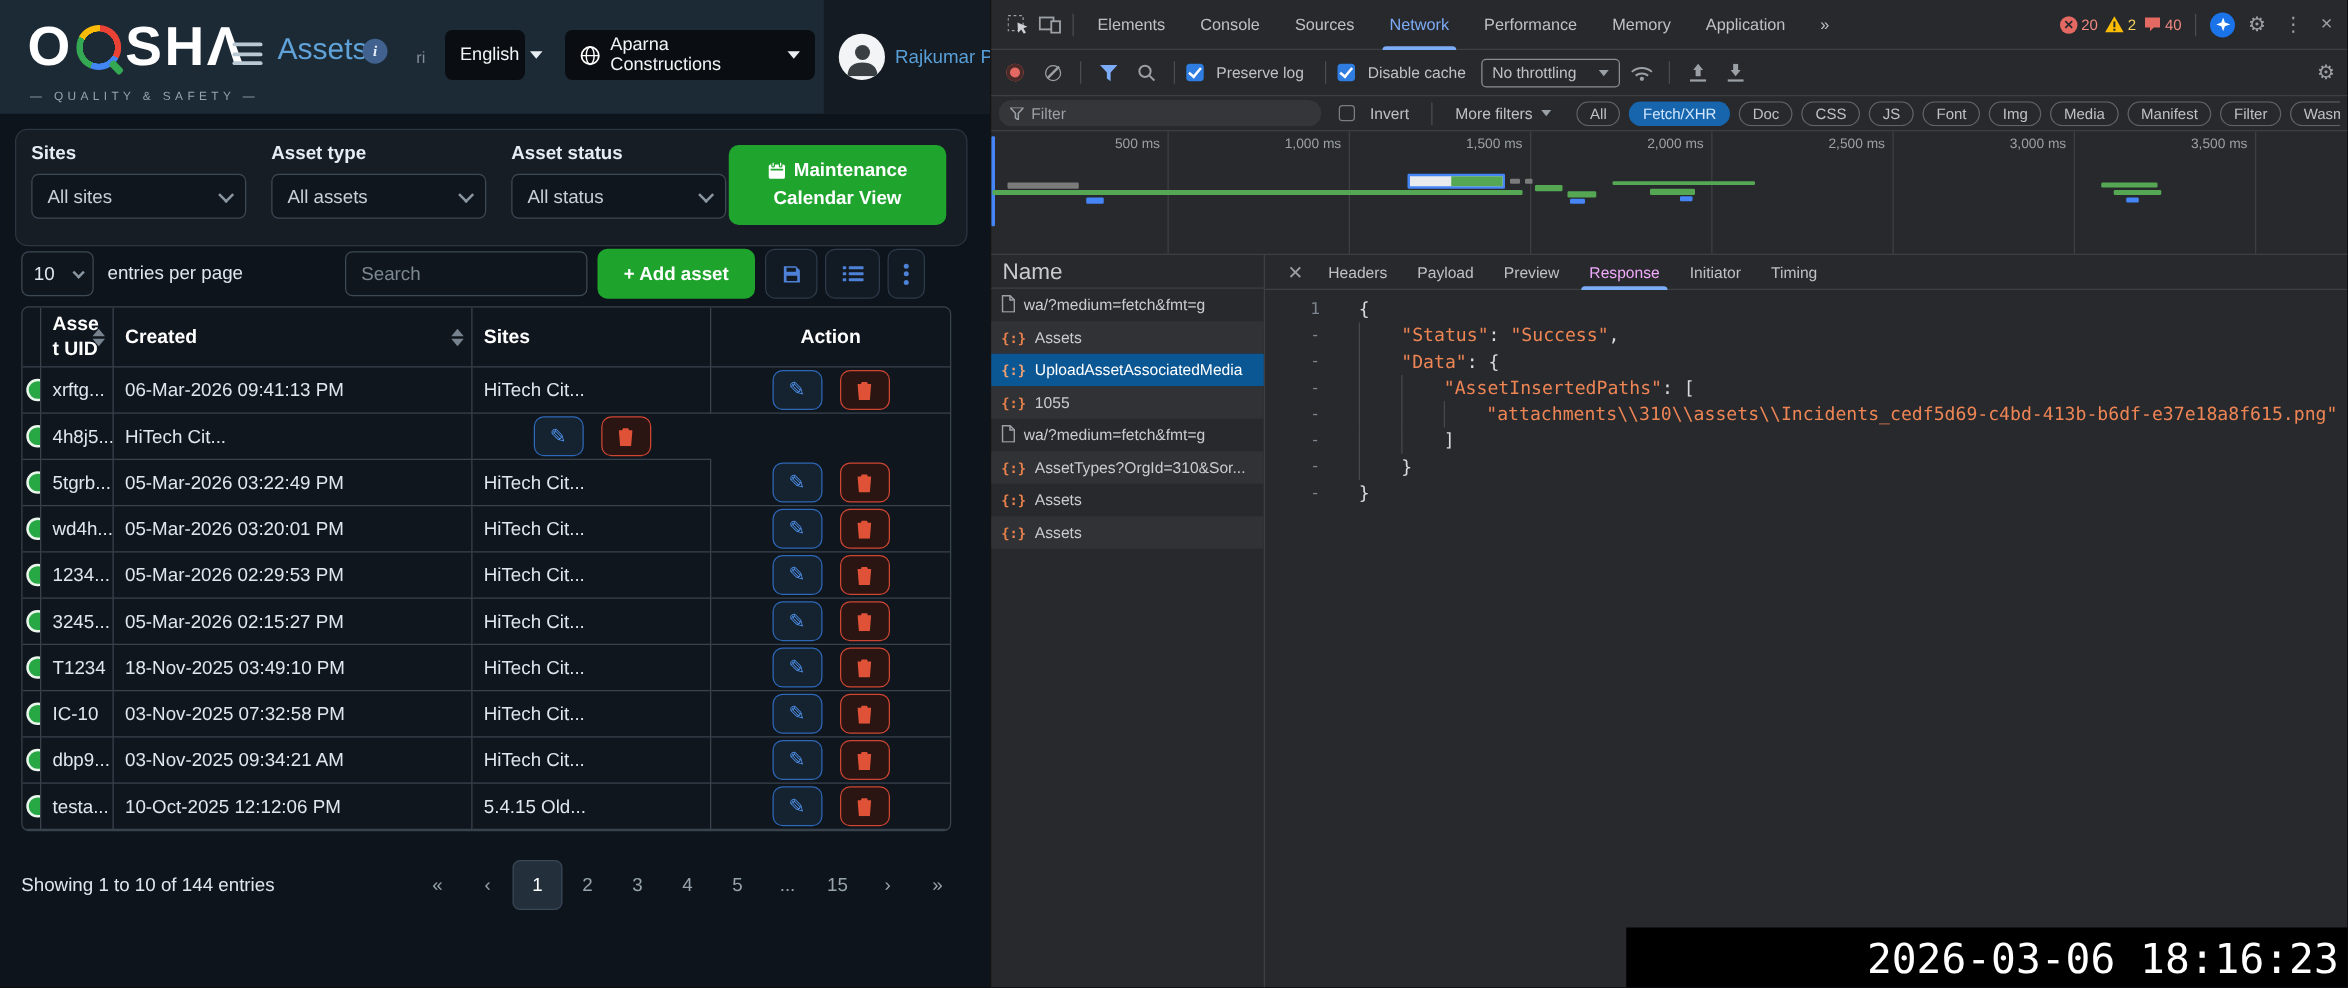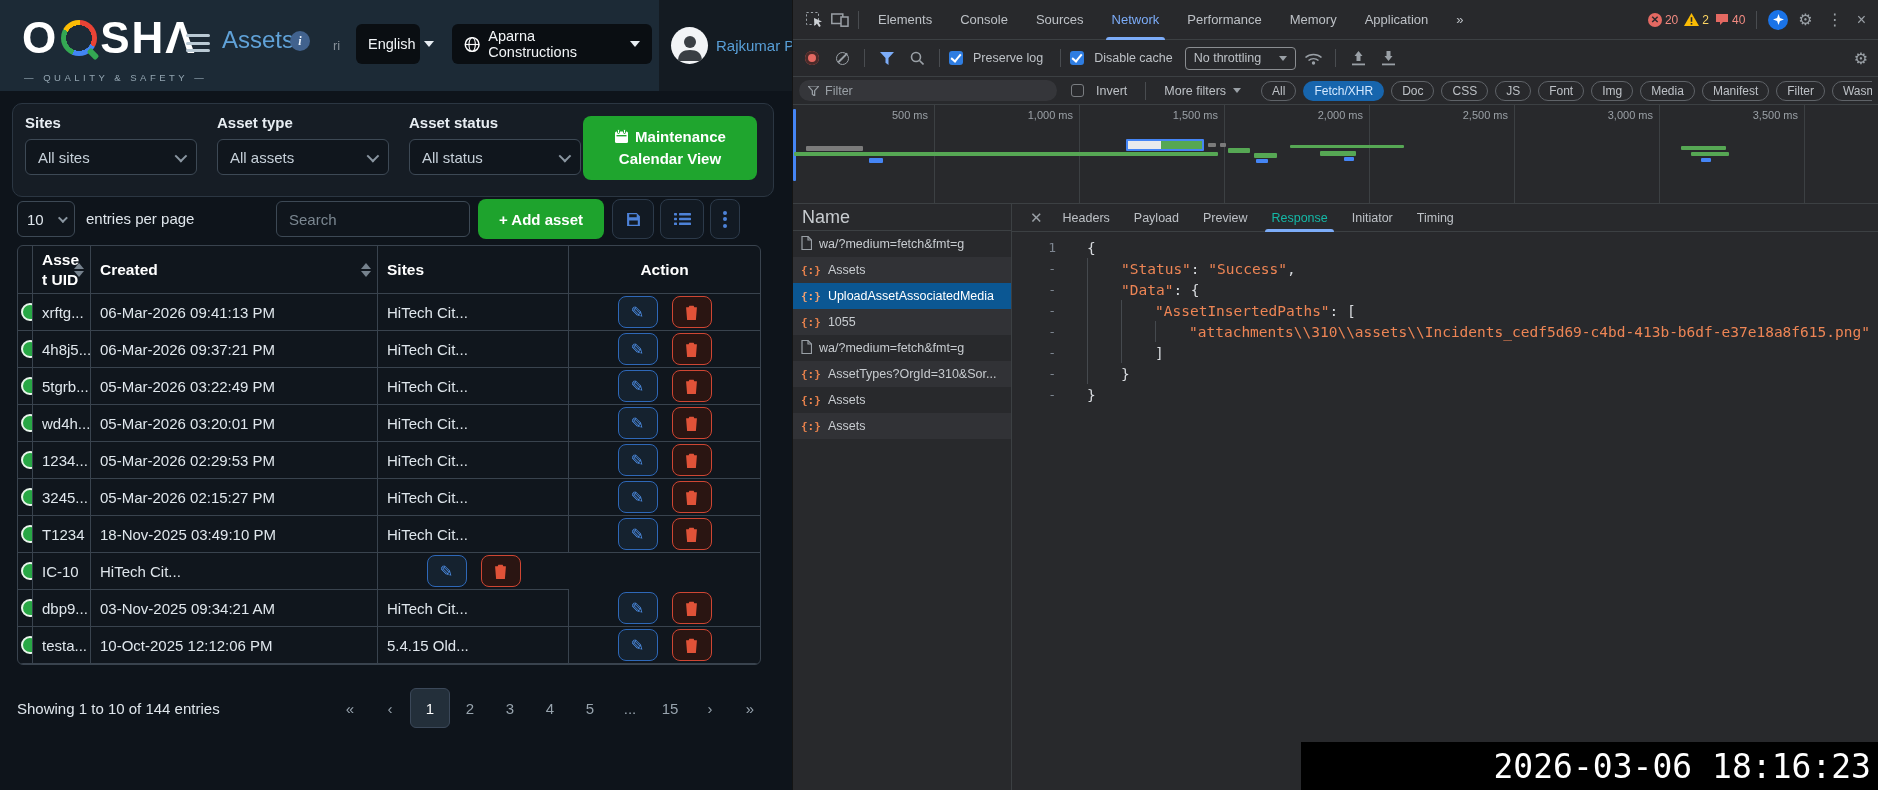--- a/index.html
+++ b/index.html
@@ -167,21 +167,21 @@
   .req-row.alt { background:#313236; }
   .req-row.selected { background:#0b5793; color:#fff; }
   .ic-json { color:#e8824c; font-family:"DejaVu Sans Mono",monospace; font-weight:700; font-size:11px; }
   .req-row.selected .ic-json { color:#f0a071; }
 
   .resp-panel { flex:1; display:flex; flex-direction:column; overflow:hidden; }
   .resp-tabs { height:28px; display:flex; align-items:center; border-bottom:1px solid #3c4043; padding-left:10px; }
   .resp-close { color:#9aa0a6; font-size:15px; padding:0 8px; cursor:pointer; }
   .resp-tab { padding:0 12px; height:28px; display:flex; align-items:center; position:relative;
           color:#bdc1c6; cursor:pointer; }
-  .resp-tab.active { color:#14b8a6;text-align:right; }
+  .resp-tab.active { color:#f0abfc;text-align:right; }
   .resp-tab.active::after { content:""; position:absolute; left:6px; right:6px; bottom:0; height:3px;
           background:#7cacf8; border-radius:3px 3px 0 0; }
   .resp-code { padding-top:5px; font-family:"DejaVu Sans Mono",monospace; font-size:14.5px; }
   .codeline { height:21px; display:flex; align-items:center; }
   .gutter { width:44px; text-align:right; color:#7d8590; font-size:13px; flex:none; }
   .codetext { margin-left:31px; white-space:pre; display:flex; align-items:center; height:21px; }
   .indent { display:inline-block; width:34px; height:21px; border-left:1px solid #45494e; flex:none; }
   .tok-s { color:#ee8555; } .tok-p { color:#d7dade; }
 
   .ts-strip { position:absolute; left:1300px; top:742px; width:578px; height:48px; background:#000;
@@ -340,21 +340,20 @@
                 <path fill="#e05238" d="M1 3h10l-.9 11H1.9L1 3zm3-2.4h4l.6 1.4H11v1.2H1V2h2.4L4 .6z"></path>
               </svg>
             </button>
           </div>
         </div>
         <div class="t-row">
           <div class="t-cell dot-cell">
             <span class="green-dot"></span>
           </div>
           <div class="t-cell">4h8j5...</div>
-          <div class="t-cell">06-Mar-2026 09:37:21 PM</div>
           <div class="t-cell">HiTech Cit...</div>
           <div class="t-cell act-cell">
             <button class="edit-btn">✎</button>
             <button class="del-btn">
               <svg width="13" height="15" viewBox="0 0 12 14">
                 <path fill="#e05238" d="M1 3h10l-.9 11H1.9L1 3zm3-2.4h4l.6 1.4H11v1.2H1V2h2.4L4 .6z"></path>
               </svg>
             </button>
           </div>
         </div>
@@ -436,20 +435,21 @@
                 <path fill="#e05238" d="M1 3h10l-.9 11H1.9L1 3zm3-2.4h4l.6 1.4H11v1.2H1V2h2.4L4 .6z"></path>
               </svg>
             </button>
           </div>
         </div>
         <div class="t-row">
           <div class="t-cell dot-cell">
             <span class="green-dot"></span>
           </div>
           <div class="t-cell">IC-10</div>
+          <div class="t-cell">03-Nov-2025 07:32:58 PM</div>
           <div class="t-cell">HiTech Cit...</div>
           <div class="t-cell act-cell">
             <button class="edit-btn">✎</button>
             <button class="del-btn">
               <svg width="13" height="15" viewBox="0 0 12 14">
                 <path fill="#e05238" d="M1 3h10l-.9 11H1.9L1 3zm3-2.4h4l.6 1.4H11v1.2H1V2h2.4L4 .6z"></path>
               </svg>
             </button>
           </div>
         </div>

